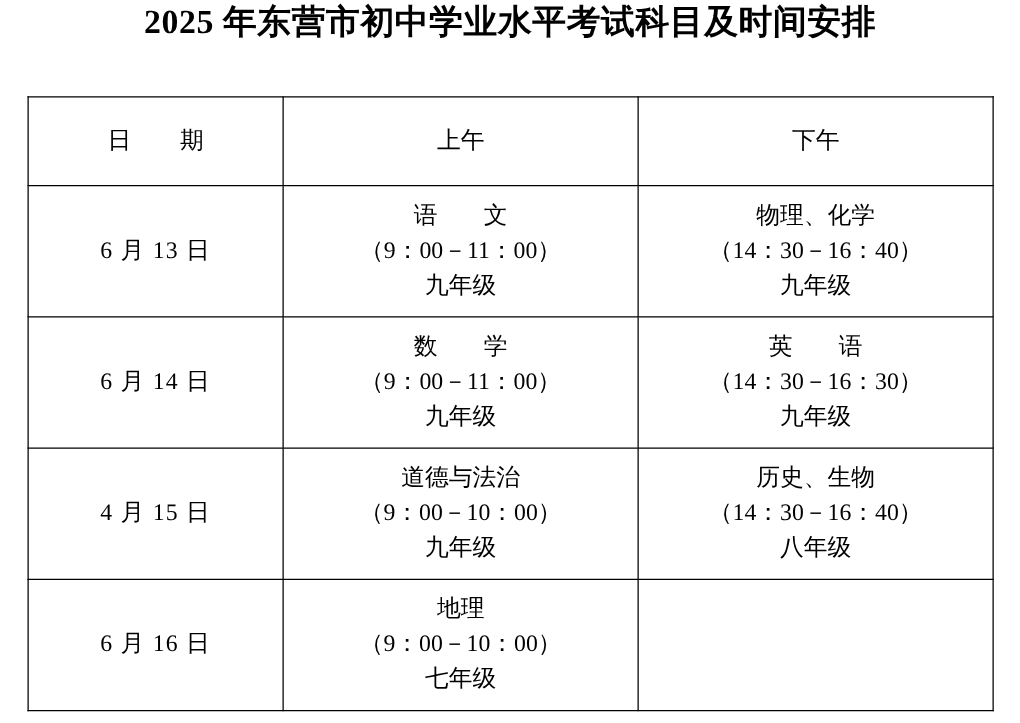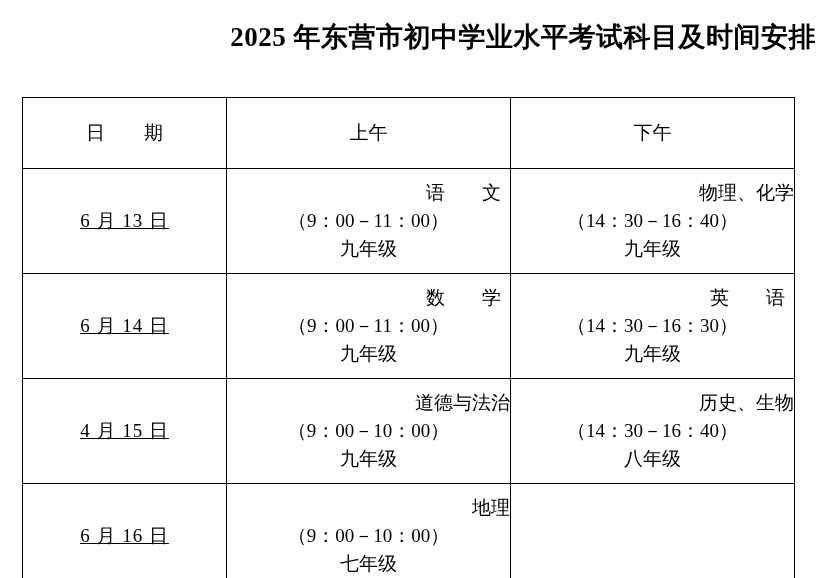--- a/index.html
+++ b/index.html
@@ -14,46 +14,45 @@
     color: #000000;
     overflow: hidden;
   }
   .page {
     position: relative;
     width: 816px;
     height: 578px;
     box-sizing: border-box;
   }
   .doc-title {
-    text-align: right;
+    text-align: center;
     font-size: 27px;
     font-weight: bold;
     letter-spacing: 0.5px;
-    padding-top: 20px;
     padding-bottom: 0;
     line-height: 1.3;
     white-space: nowrap;
   }
   .table-wrap {
     margin-top: 42px;
     padding-left: 22px;
     padding-right: 22px;
   }
   table.schedule {
     border-collapse: collapse;
     width: 772px;
     table-layout: fixed;
   }
   table.schedule td {
     border: 1px solid #000000;
     text-align: center;
     vertical-align: middle;
     font-size: 19px;
     line-height: 1.48;
-    padding: 6px 0;
+    padding: 6px 12px;
   }
   col.c-date { width: 204px; }
   col.c-am   { width: 284px; }
   col.c-pm   { width: 284px; }
 
   thead td {
     height: 58px;
     font-size: 20px;
   }
   .hdr-date {
@@ -65,29 +64,27 @@
   }
   .cell-lines {
     display: block;
   }
   .cell-lines span {
     display: block;
     white-space: nowrap;
   }
   .subject {
     letter-spacing: 0px;
-    text-align: right;
   }
   .sp2 {
     letter-spacing: 9px;
     text-indent: 9px;
   }
   .date-cell {
     letter-spacing: 1px;
-    text-decoration: underline;
   }
   .empty-cell {
     border: 1px solid #000000;
   }
 </style>
 </head>
 <body>
 
 <div class="page">
 

